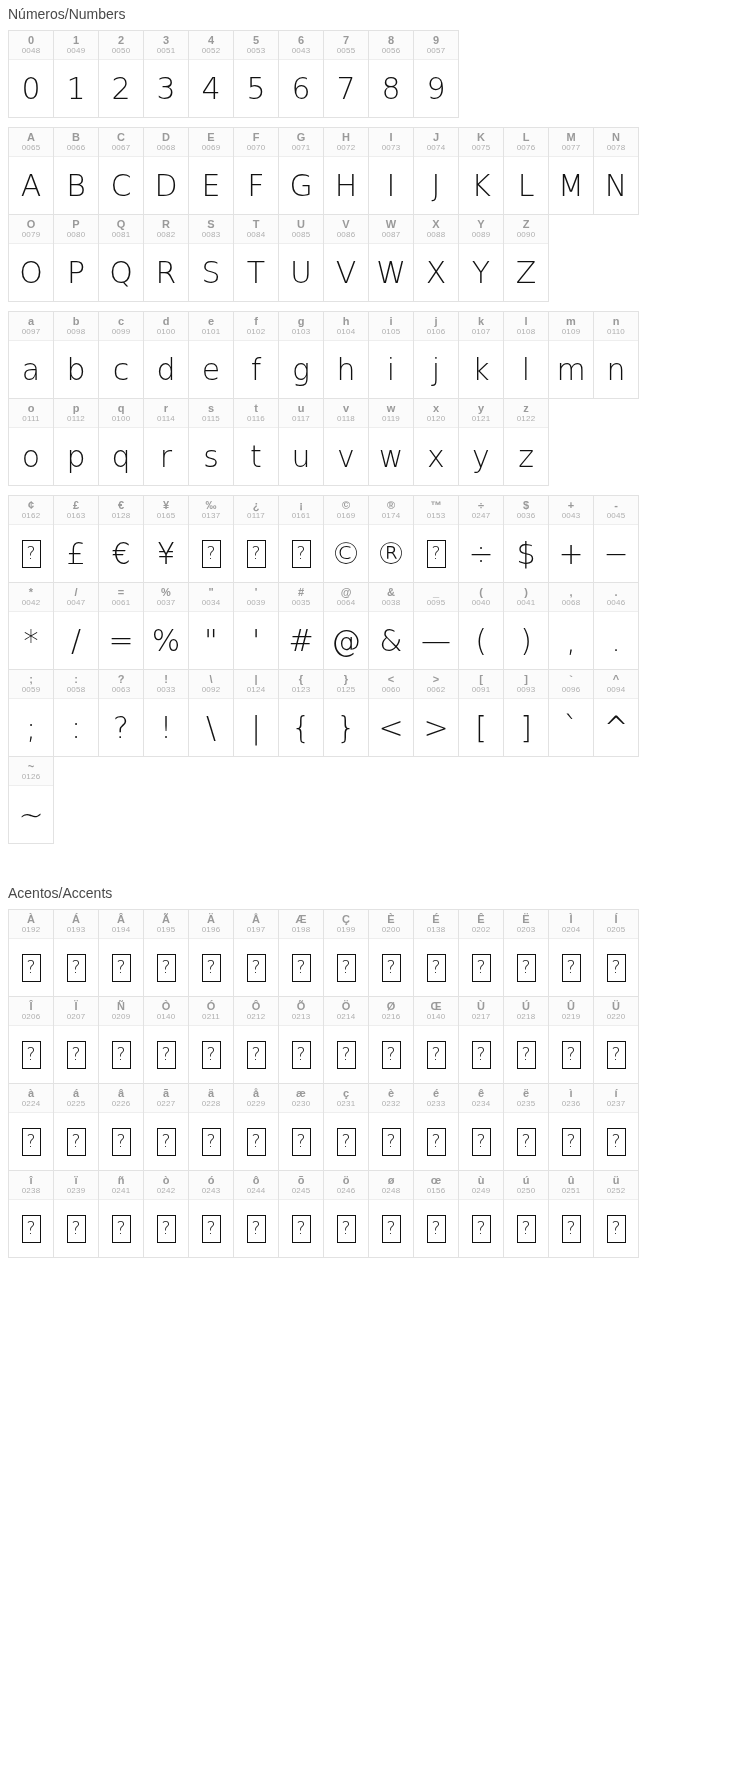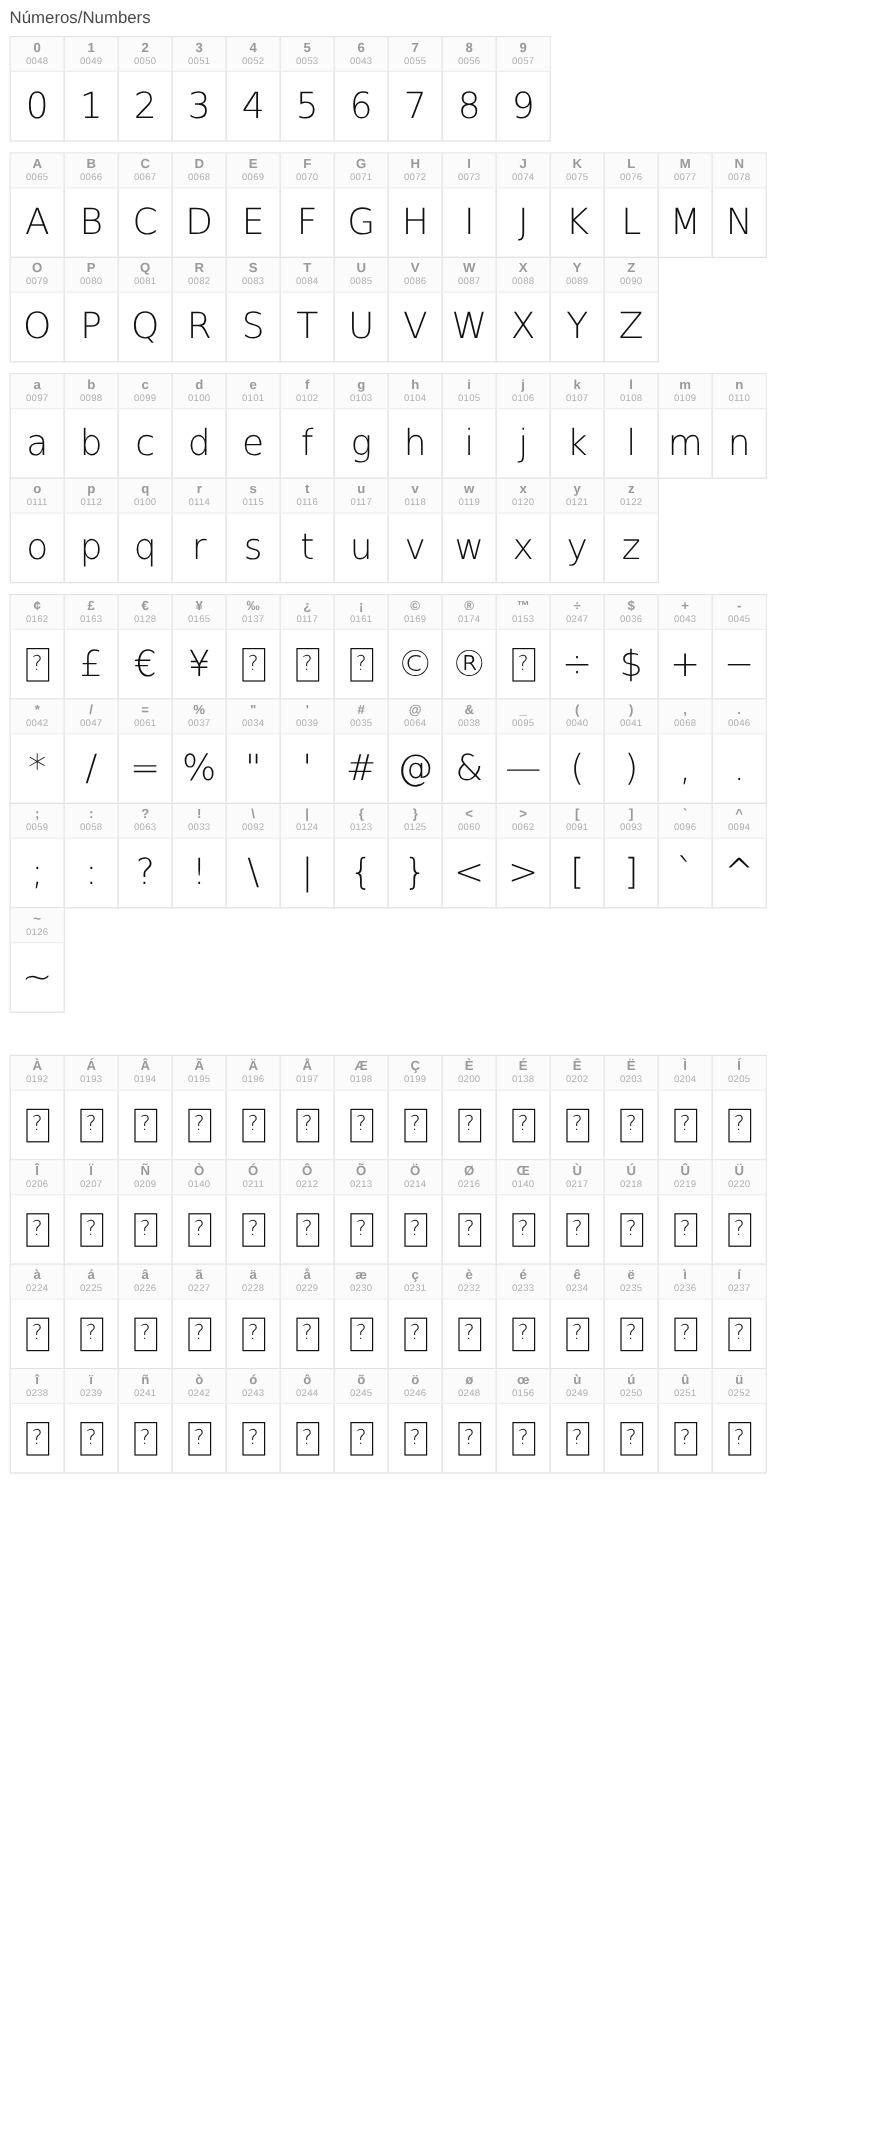--- a/index.html
+++ b/index.html
@@ -1056,20 +1056,21 @@
               <div class="glyph-code">0126</div>
             </div>
             <div class="glyph-body">
               <span>~</span>
             </div>
           </div>
         </div>
       </div>
       <div class="spacer-lg"></div>
       <div class="section">
+        <div class="section-title">Acentos/Accents</div>
         <div class="grid">
           <div class="glyph-cell">
             <div class="glyph-head">
               <div class="glyph-char">À</div>
               <div class="glyph-code">0192</div>
             </div>
             <div class="glyph-body missing">
               <span class="box-missing">?</span>
             </div>
           </div>

